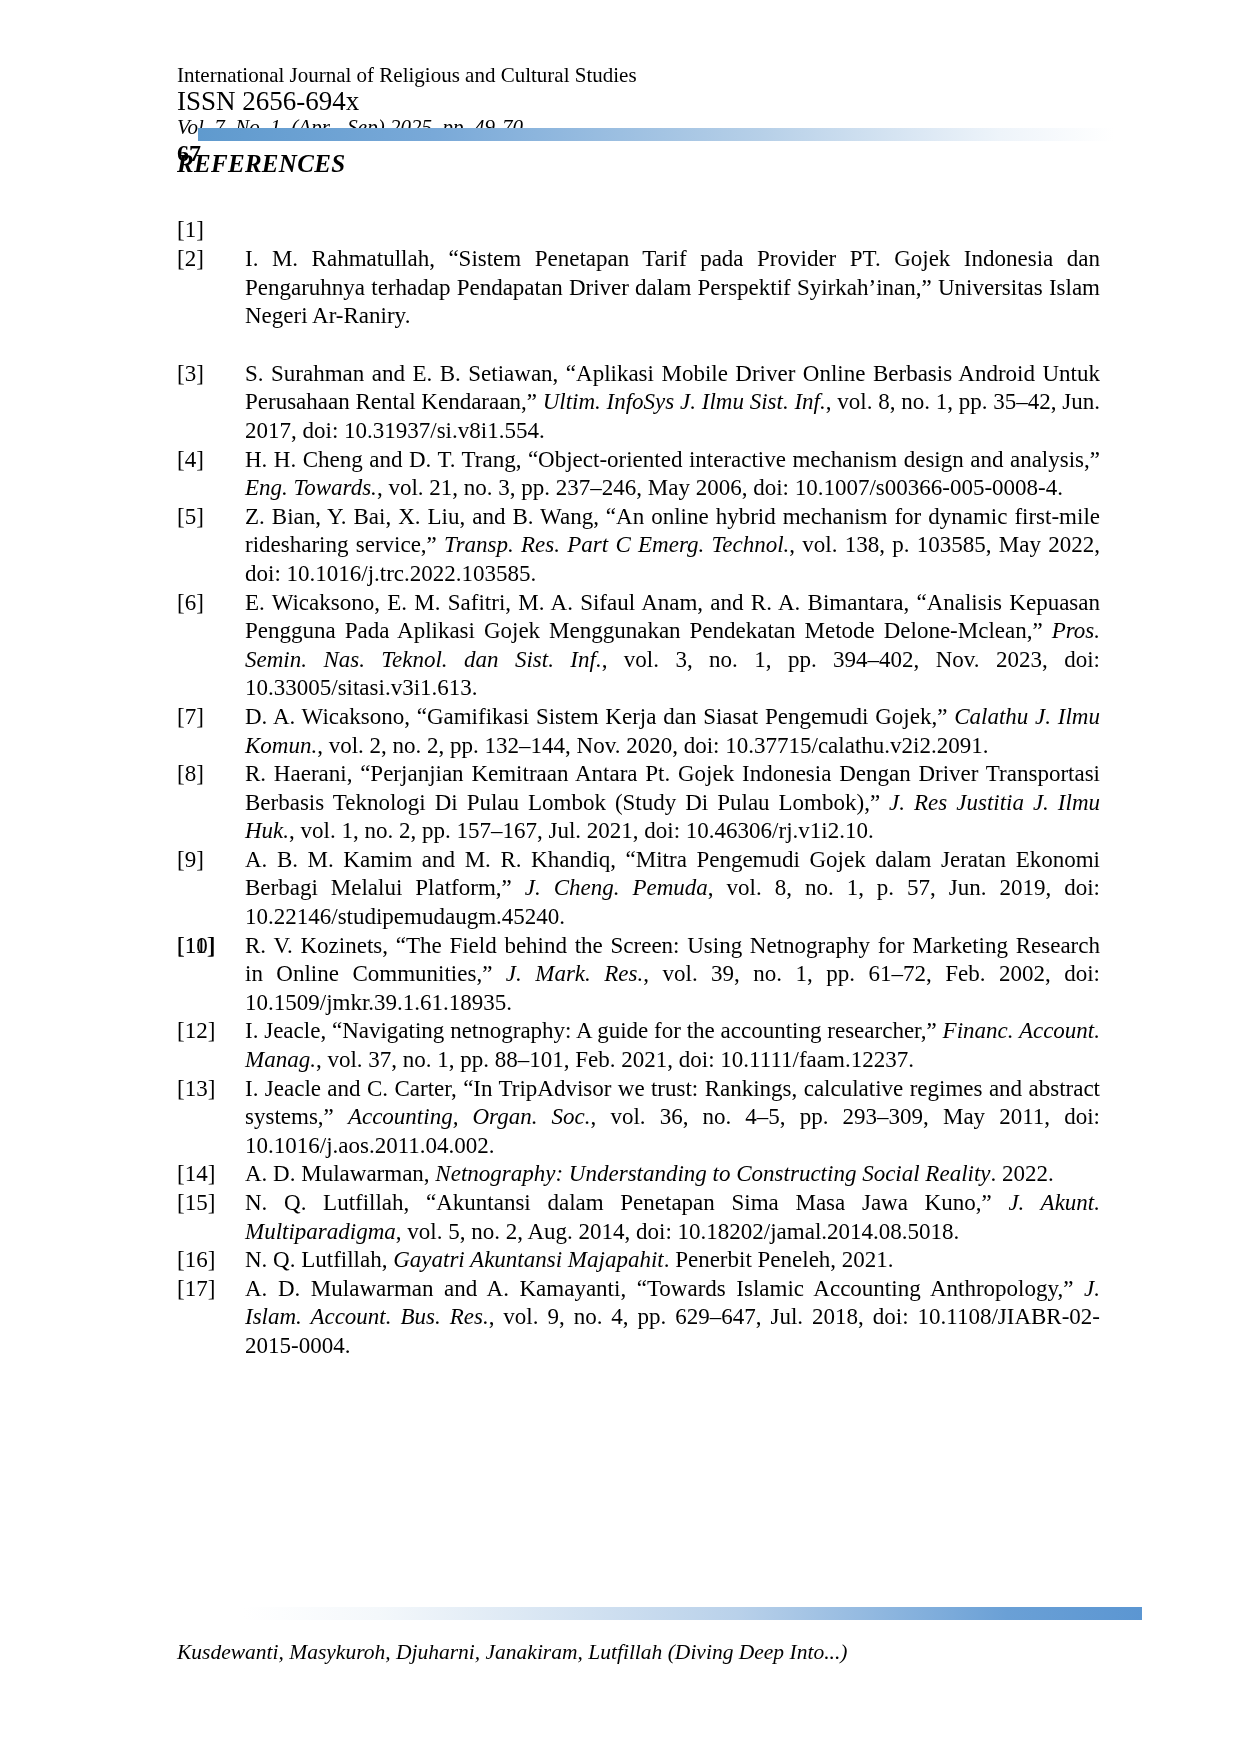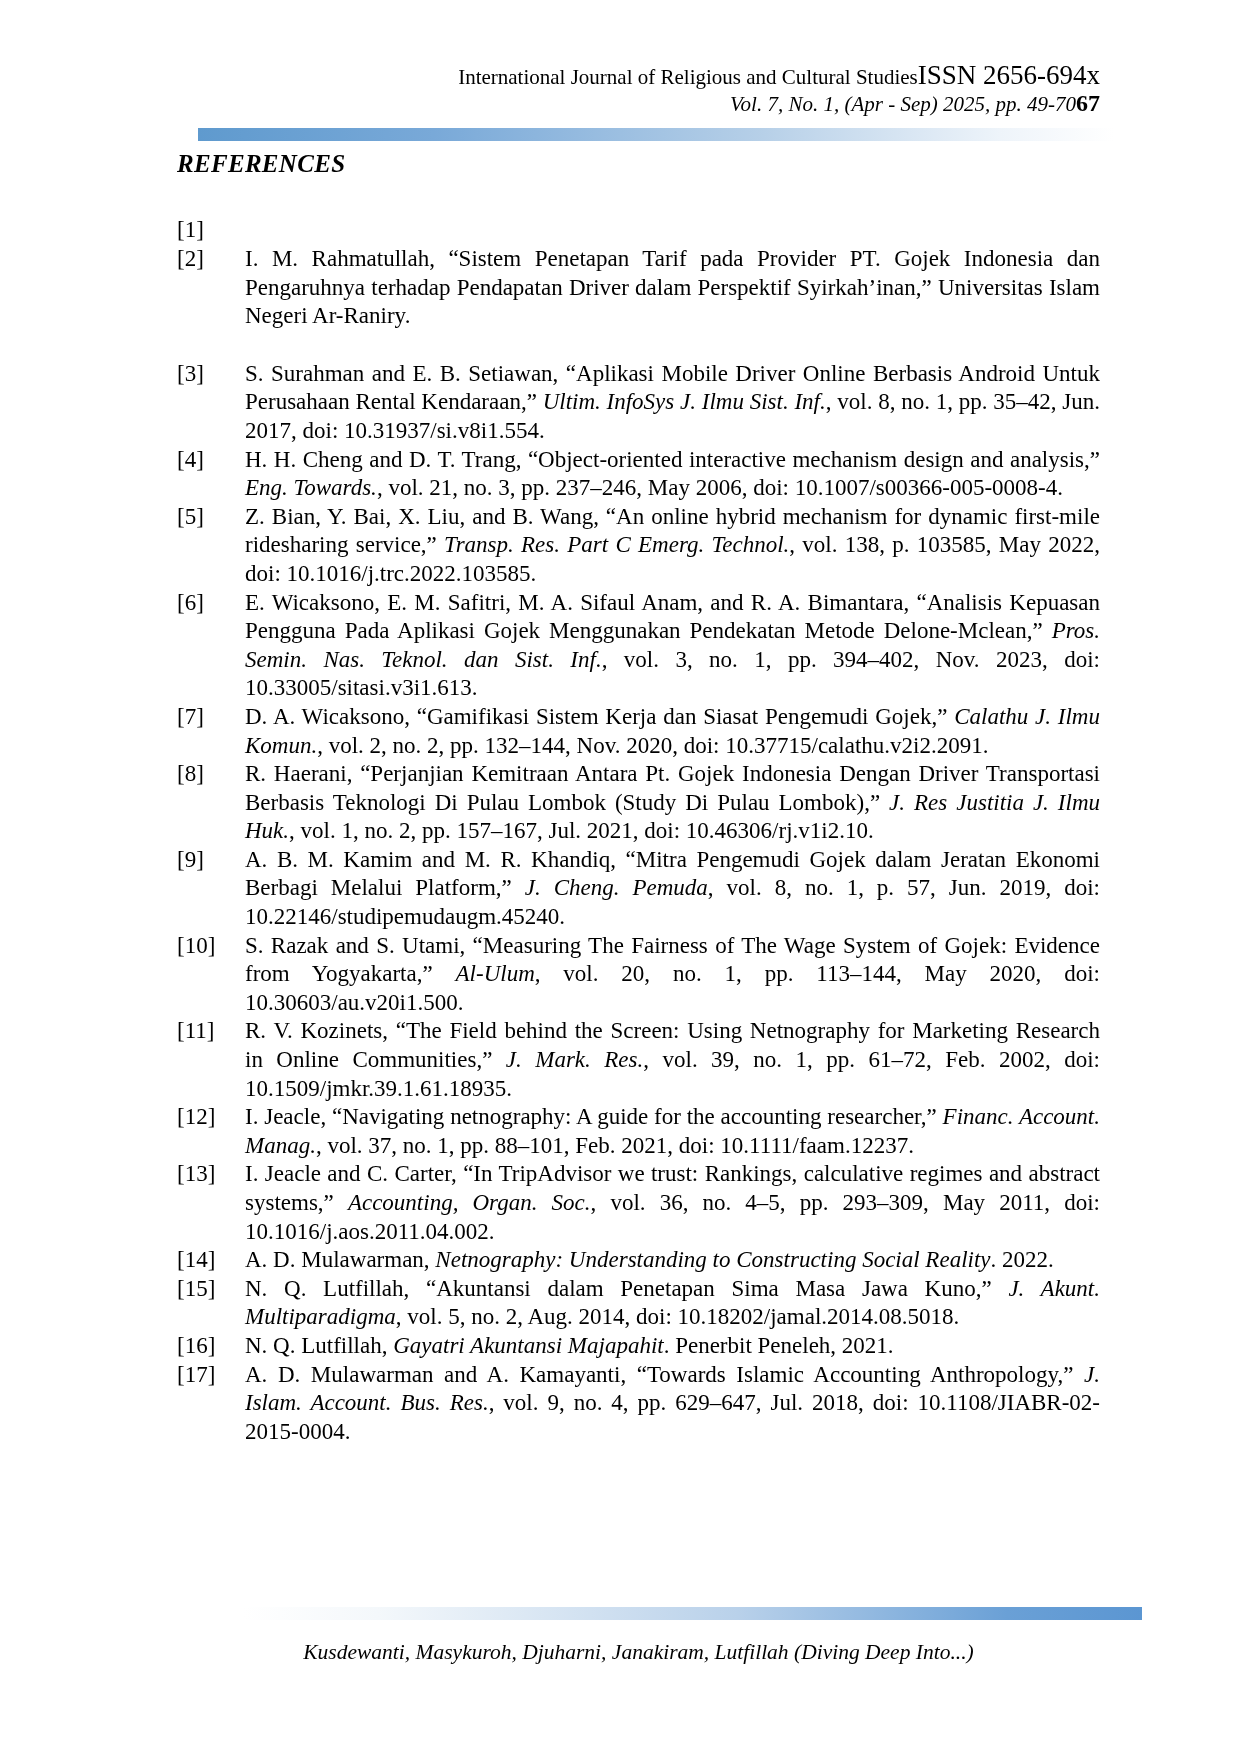--- a/index.html
+++ b/index.html
@@ -14,23 +14,24 @@
   }
   
   .header-block {
     position: absolute;
     left: 177px;
     top: 62px;
     width: 923px;
   }
   .header-row {
     display: flex;
-    justify-content: flex-end;
+    justify-content: center;
     align-items: baseline;
     line-height: 26px;
+    flex-direction: column;
   }
   .journal-title { font-size: 21px; }
   .issn { font-size: 27px; }
   .volume-info { font-size: 21px; font-style: italic; }
   .page-number { font-size: 24px; font-weight: bold; }
   .header-bar {
     position: absolute;
     left: 198px;
     top: 128px;
     width: 944px;
@@ -77,21 +78,21 @@
     top: 1607px;
     width: 899px;
     height: 13px;
     background: linear-gradient(90deg, #ffffff 0%, #f4f8fb 15%, #b9d1ea 55%, #6aa0d6 85%, #5b96d2 100%);
   }
   .footer-text {
     position: absolute;
     left: 177px;
     top: 1640px;
     width: 923px;
-    text-align: center;
+    text-align: left;
     font-style: italic;
     font-size: 21.5px;
   }
 </style>
 </head>
 <body>
 
 <div class="page">
 
   <div class="header-block">
@@ -112,21 +113,21 @@
   <ol class="references">
       <li class="ref gap"><span class="ref-label">[1]</span></li>
       <li class="ref gap"><span class="ref-label">[2]</span><span class="ref-text"><span>I. M. Rahmatullah, “Sistem Penetapan Tarif pada Provider PT. Gojek Indonesia dan Pengaruhnya terhadap Pendapatan Driver dalam Perspektif Syirkah’inan,” Universitas Islam Negeri Ar-Raniry.</span></span></li>
       <li class="ref"><span class="ref-label">[3]</span><span class="ref-text"><span>S. Surahman and E. B. Setiawan, “Aplikasi Mobile Driver Online Berbasis Android Untuk Perusahaan Rental Kendaraan,” </span><i>Ultim. InfoSys J. Ilmu Sist. Inf.</i><span>, vol. 8, no. 1, pp. 35–42, Jun. 2017, doi: 10.31937/si.v8i1.554.</span></span></li>
       <li class="ref"><span class="ref-label">[4]</span><span class="ref-text"><span>H. H. Cheng and D. T. Trang, “Object-oriented interactive mechanism design and analysis,” </span><i>Eng. Towards.</i><span>, vol. 21, no. 3, pp. 237–246, May 2006, doi: 10.1007/s00366-005-0008-4.</span></span></li>
       <li class="ref"><span class="ref-label">[5]</span><span class="ref-text"><span>Z. Bian, Y. Bai, X. Liu, and B. Wang, “An online hybrid mechanism for dynamic first-mile ridesharing service,” </span><i>Transp. Res. Part C Emerg. Technol.</i><span>, vol. 138, p. 103585, May 2022, doi: 10.1016/j.trc.2022.103585.</span></span></li>
       <li class="ref"><span class="ref-label">[6]</span><span class="ref-text"><span>E. Wicaksono, E. M. Safitri, M. A. Sifaul Anam, and R. A. Bimantara, “Analisis Kepuasan Pengguna Pada Aplikasi Gojek Menggunakan Pendekatan Metode Delone-Mclean,” </span><i>Pros. Semin. Nas. Teknol. dan Sist. Inf.</i><span>, vol. 3, no. 1, pp. 394–402, Nov. 2023, doi: 10.33005/sitasi.v3i1.613.</span></span></li>
       <li class="ref"><span class="ref-label">[7]</span><span class="ref-text"><span>D. A. Wicaksono, “Gamifikasi Sistem Kerja dan Siasat Pengemudi Gojek,” </span><i>Calathu J. Ilmu Komun.</i><span>, vol. 2, no. 2, pp. 132–144, Nov. 2020, doi: 10.37715/calathu.v2i2.2091.</span></span></li>
       <li class="ref"><span class="ref-label">[8]</span><span class="ref-text"><span>R. Haerani, “Perjanjian Kemitraan Antara Pt. Gojek Indonesia Dengan Driver Transportasi Berbasis Teknologi Di Pulau Lombok (Study Di Pulau Lombok),” </span><i>J. Res Justitia J. Ilmu Huk.</i><span>, vol. 1, no. 2, pp. 157–167, Jul. 2021, doi: 10.46306/rj.v1i2.10.</span></span></li>
       <li class="ref"><span class="ref-label">[9]</span><span class="ref-text"><span>A. B. M. Kamim and M. R. Khandiq, “Mitra Pengemudi Gojek dalam Jeratan Ekonomi Berbagi Melalui Platform,” </span><i>J. Cheng. Pemuda</i><span>, vol. 8, no. 1, p. 57, Jun. 2019, doi: 10.22146/studipemudaugm.45240.</span></span></li>
-      <li class="ref"><span class="ref-label">[10]</span><span class="ref-text"><span>S. Razak and S. Utami, “Measuring The Fairness of The Wage System of Gojek: Evidence from Yogyakarta,” </span><i>Al-Ulum</i><span>, vol. 20, no. 1, pp. 113–144, May 2020, doi: 10.30603/au.v20i1.500.</span></span></li>
+      <li class="ref"><span class="ref-label">[10]</span></li>
       <li class="ref"><span class="ref-label">[11]</span><span class="ref-text"><span>R. V. Kozinets, “The Field behind the Screen: Using Netnography for Marketing Research in Online Communities,” </span><i>J. Mark. Res.</i><span>, vol. 39, no. 1, pp. 61–72, Feb. 2002, doi: 10.1509/jmkr.39.1.61.18935.</span></span></li>
       <li class="ref"><span class="ref-label">[12]</span><span class="ref-text"><span>I. Jeacle, “Navigating netnography: A guide for the accounting researcher,” </span><i>Financ. Account. Manag.</i><span>, vol. 37, no. 1, pp. 88–101, Feb. 2021, doi: 10.1111/faam.12237.</span></span></li>
       <li class="ref"><span class="ref-label">[13]</span><span class="ref-text"><span>I. Jeacle and C. Carter, “In TripAdvisor we trust: Rankings, calculative regimes and abstract systems,” </span><i>Accounting, Organ. Soc.</i><span>, vol. 36, no. 4–5, pp. 293–309, May 2011, doi: 10.1016/j.aos.2011.04.002.</span></span></li>
       <li class="ref"><span class="ref-label">[14]</span><span class="ref-text"><span>A. D. Mulawarman, </span><i>Netnography: Understanding to Constructing Social Reality</i><span>. 2022.</span></span></li>
       <li class="ref"><span class="ref-label">[15]</span><span class="ref-text"><span>N. Q. Lutfillah, “Akuntansi dalam Penetapan Sima Masa Jawa Kuno,” </span><i>J. Akunt. Multiparadigma</i><span>, vol. 5, no. 2, Aug. 2014, doi: 10.18202/jamal.2014.08.5018.</span></span></li>
       <li class="ref"><span class="ref-label">[16]</span><span class="ref-text"><span>N. Q. Lutfillah, </span><i>Gayatri Akuntansi Majapahit</i><span>. Penerbit Peneleh, 2021.</span></span></li>
       <li class="ref"><span class="ref-label">[17]</span><span class="ref-text"><span>A. D. Mulawarman and A. Kamayanti, “Towards Islamic Accounting Anthropology,” </span><i>J. Islam. Account. Bus. Res.</i><span>, vol. 9, no. 4, pp. 629–647, Jul. 2018, doi: 10.1108/JIABR-02-2015-0004.</span></span></li>
     </ol>
 
   <div class="footer-bar"></div>

